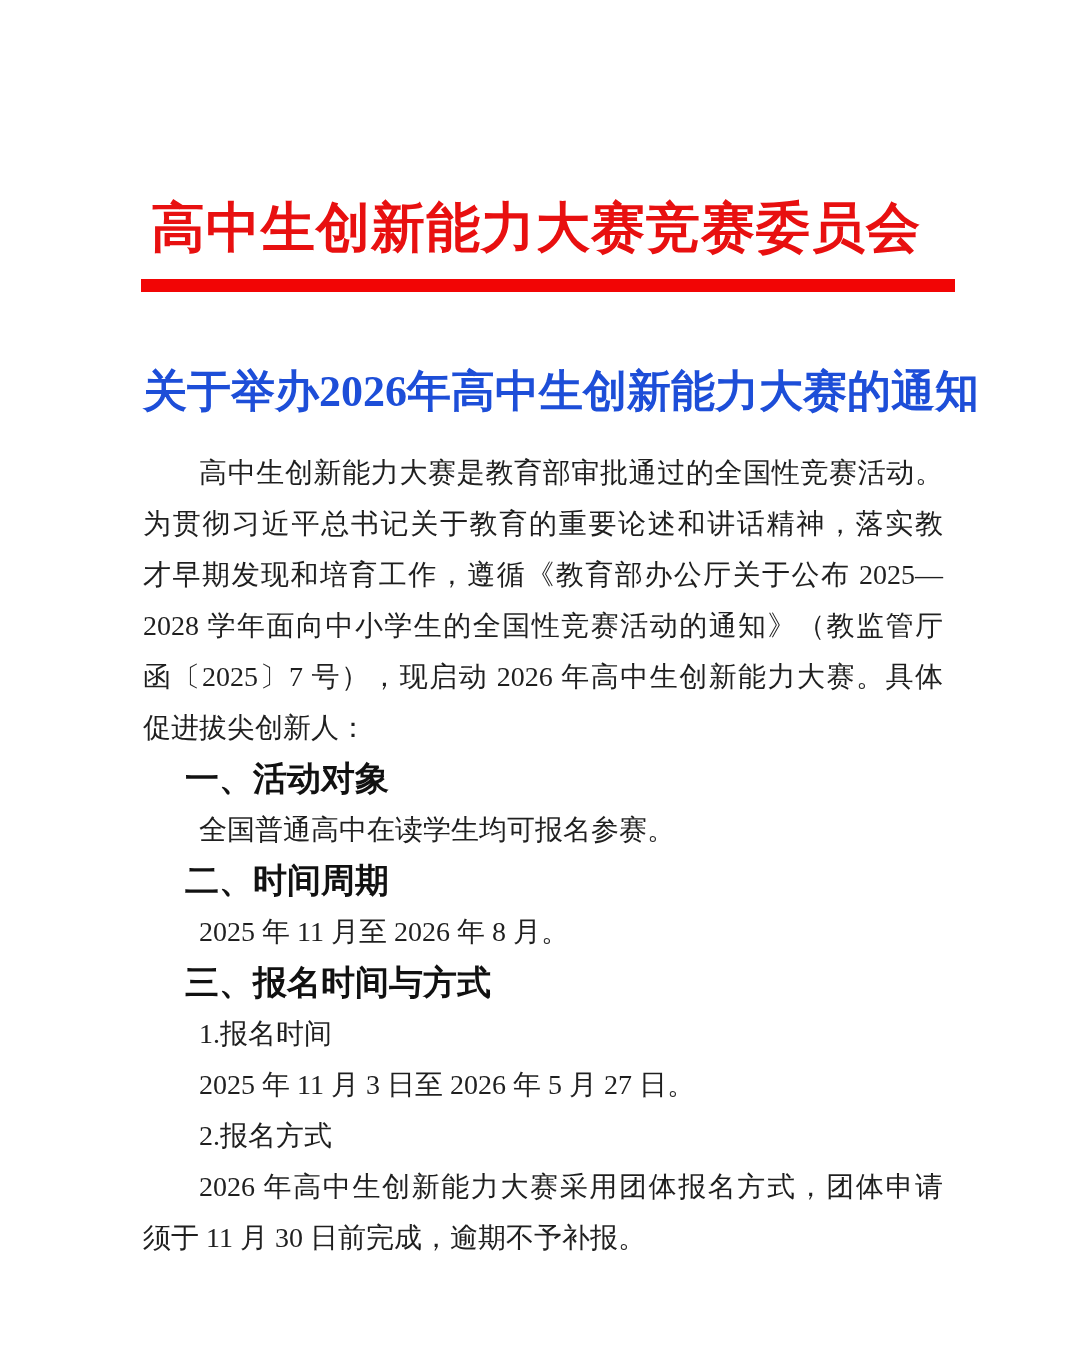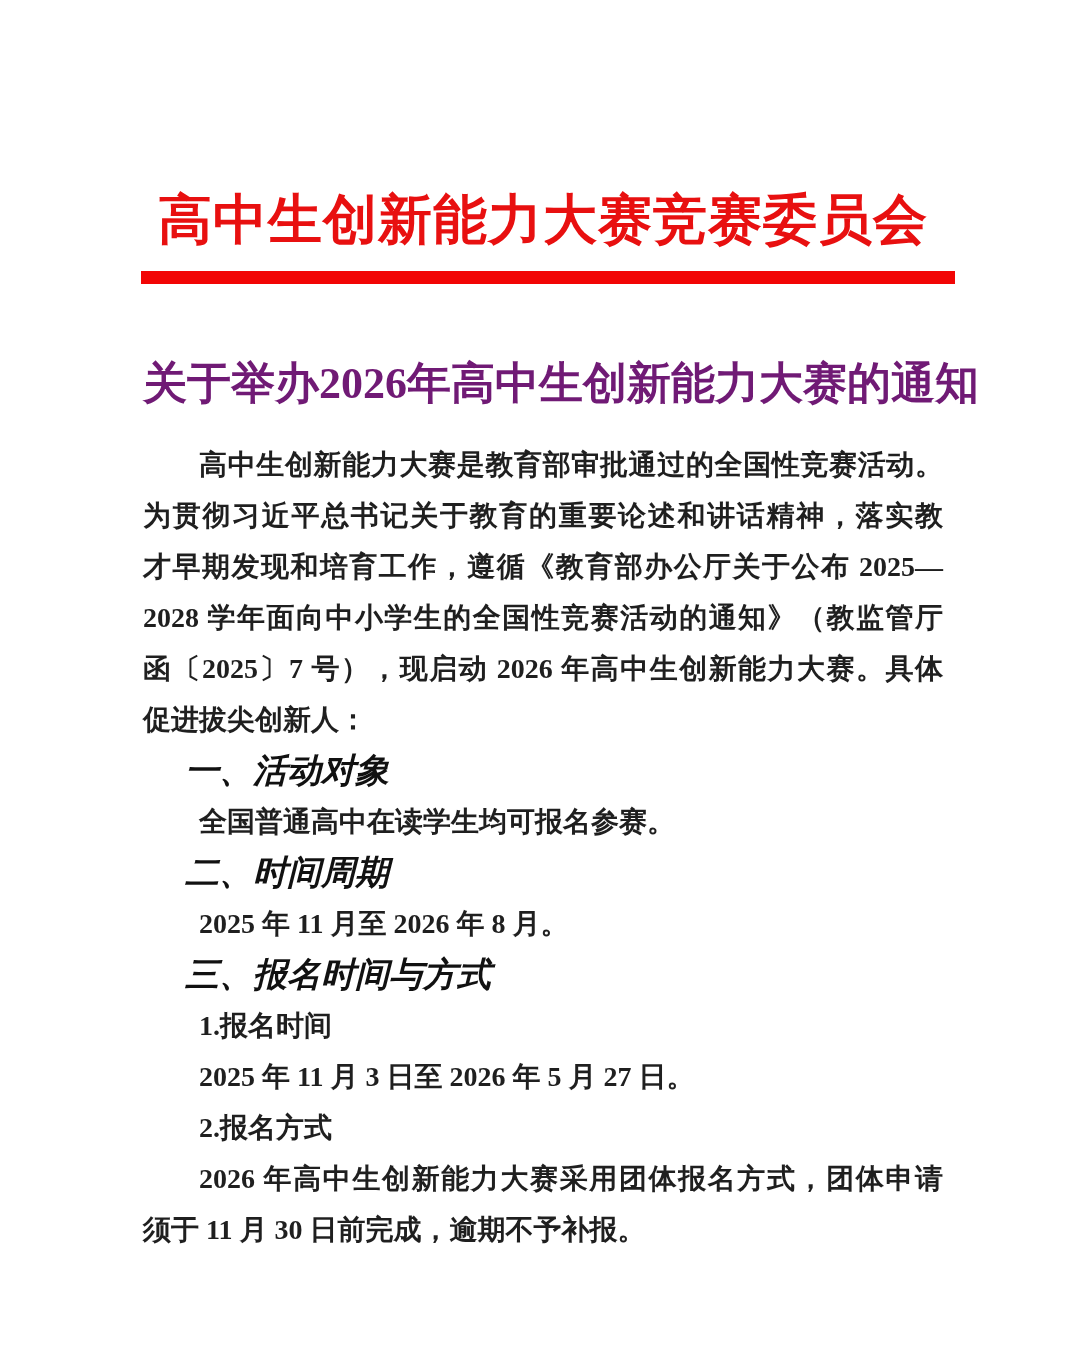--- a/index.html
+++ b/index.html
@@ -16,25 +16,25 @@
     font-family: "Liberation Serif", "DejaVu Serif", serif;
     color: #1f1f1f;
   }
   .content {
     position: absolute;
     left: 143px;
     top: 0;
     width: 800px;
   }
   .org-title {
-    margin: 0;
+    margin: 8px;
     padding-top: 183px;
     height: 74px;
     line-height: 74px;
-    text-align: center;
+    text-align: left;
     font-size: 54px;
     font-weight: bold;
     letter-spacing: 1px;
     color: #e81010;
     font-family: "Liberation Serif", "DejaVu Serif", serif;
     white-space: nowrap;
   }
   .red-rule {
     margin-top: 14px;
     margin-left: -2px;
@@ -42,49 +42,47 @@
     height: 13px;
     background: #f20505;
   }
   .doc-title {
     margin: 69px 0 0 0;
     height: 62px;
     line-height: 62px;
     text-align: center;
     font-size: 44px;
     font-weight: bold;
-    color: #701a75;
+    color: #1d4ed8;
     font-family: "Liberation Serif", "DejaVu Serif", serif;
     white-space: nowrap;
   }
   .body-block {
     margin-top: 24px;
   }
   .line {
     height: 51px;
     line-height: 51px;
     font-size: 28px;
     color: #1f1f1f;
-    font-weight: bold;
   }
   .line.indent {
     text-indent: 56px;
   }
   .line.justify {
     text-align: justify;
     text-align-last: justify;
     text-justify: inter-character;
   }
   .line.heading {
     padding-left: 42px;
     font-size: 34px;
     font-weight: bold;
     color: #111111;
     font-family: "Liberation Sans", "DejaVu Sans", sans-serif;
-    font-style: italic;
   }
 </style>
 </head>
 <body>
 
 <div class="page">
   <div class="content">
 
     <h1 class="org-title">高中生创新能力大赛竞赛委员会</h1>
 

